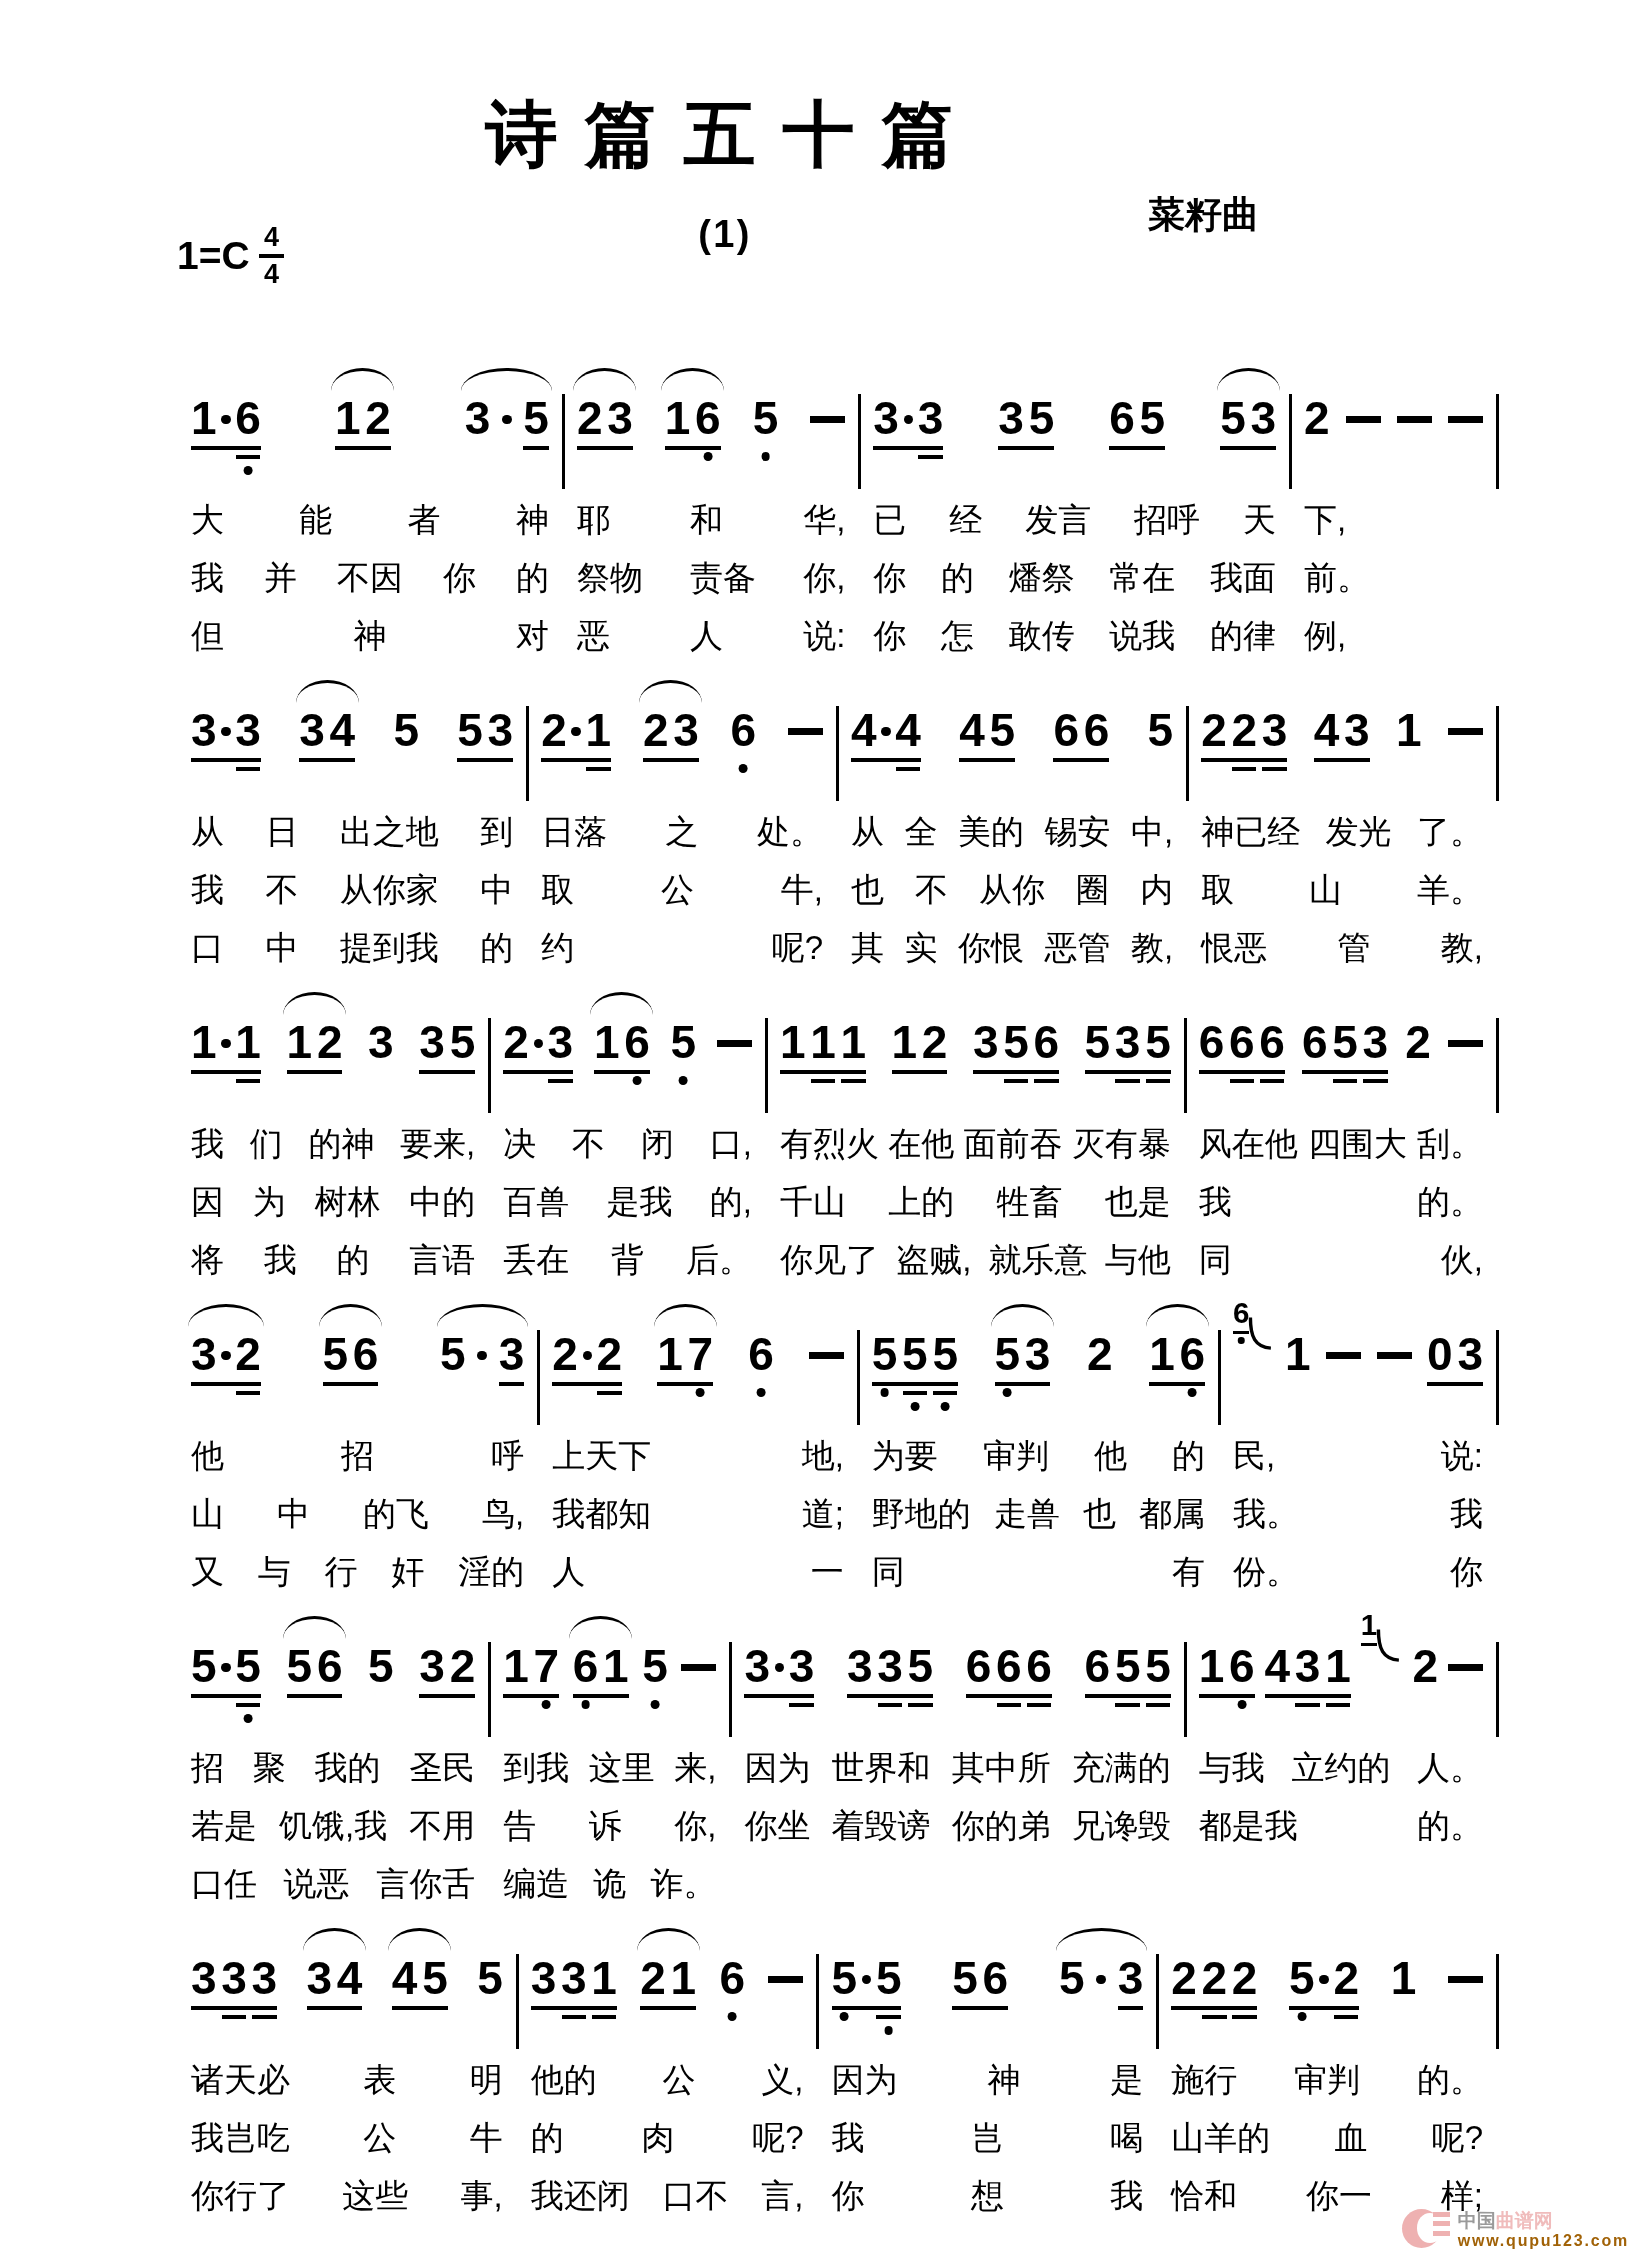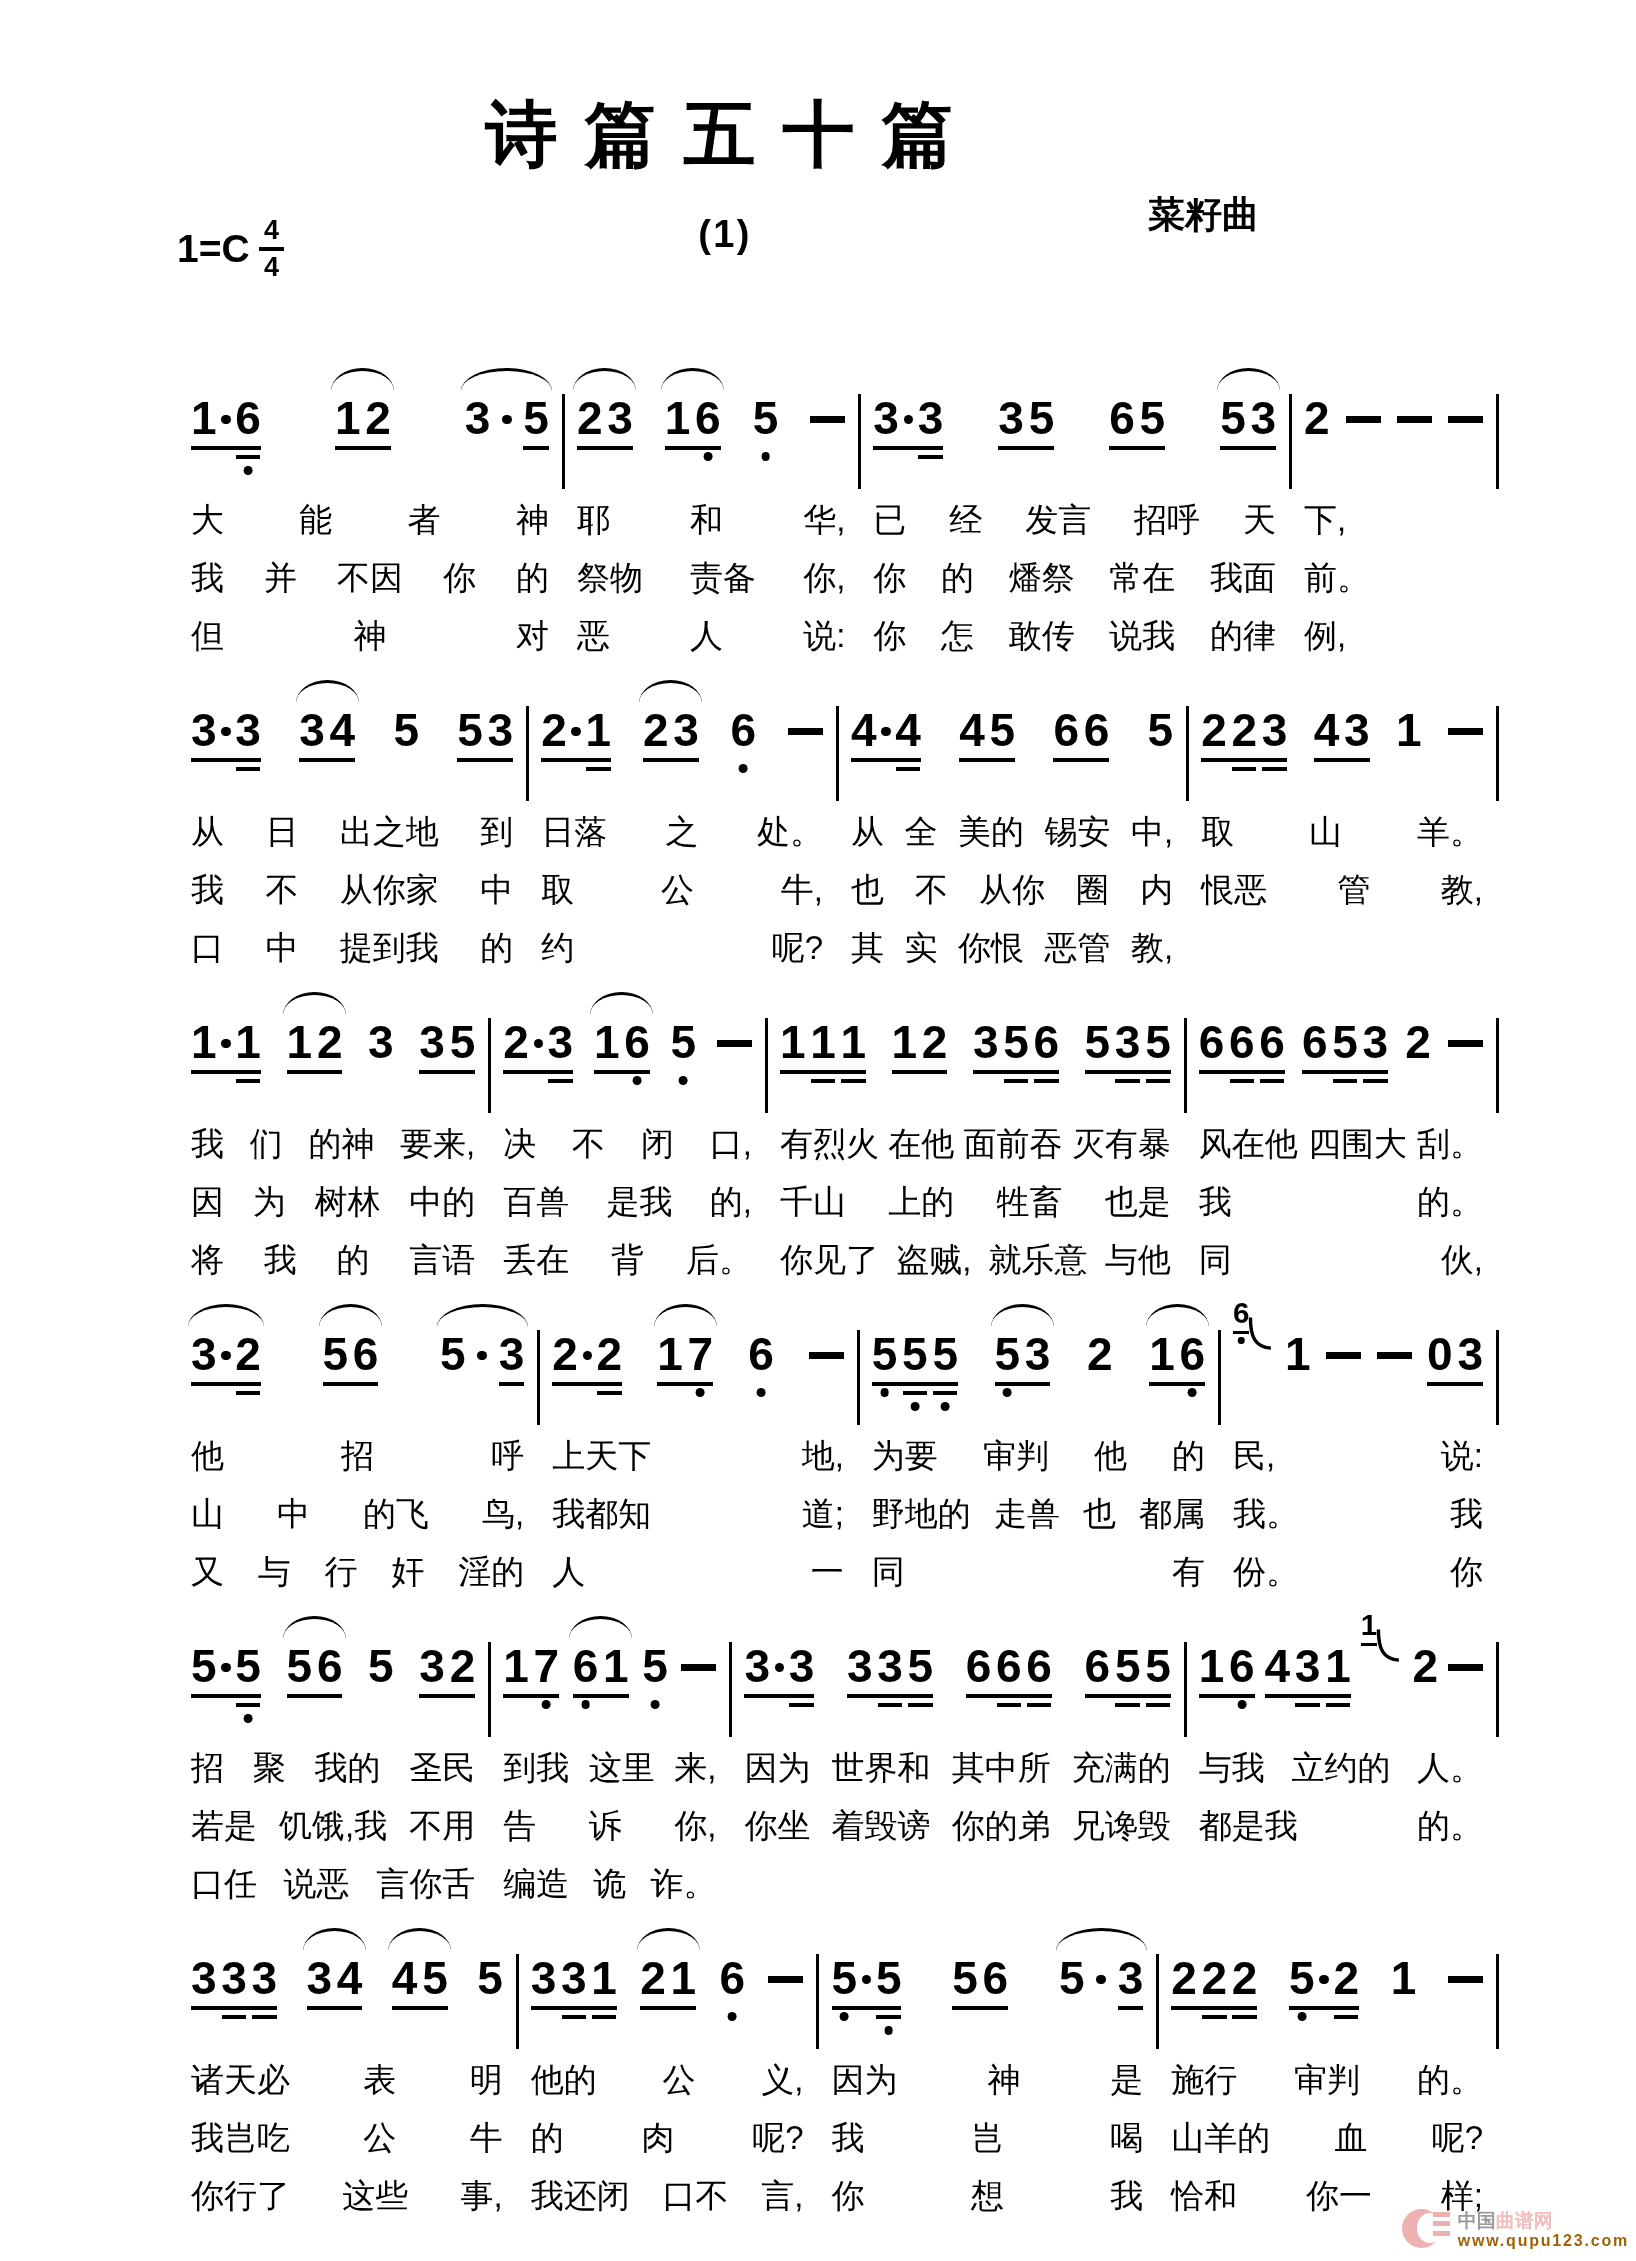--- a/index.html
+++ b/index.html
@@ -5,21 +5,21 @@
   html,body{margin:0;padding:0;background:#fff;}
   body{width:1636px;height:2261px;position:relative;color:#000;
        font-family:"Liberation Sans","DejaVu Sans",sans-serif;overflow:hidden;}
 
   .title{position:absolute;top:87px;left:0;width:1450px;text-align:center;
          font-family:"DejaVu Serif","Liberation Serif",serif;
          font-size:72px;font-weight:700;letter-spacing:27px;margin-left:8px;}
   .subtitle{position:absolute;top:213px;left:0;width:1450px;text-align:center;
             font-size:38px;font-weight:600;letter-spacing:2.4px;}
   .composer{position:absolute;top:190px;right:377px;font-size:37px;font-weight:600;}
-  .keysig{position:absolute;top:217px;left:177px;display:flex;align-items:center;
+  .keysig{position:absolute;top:224px;left:177px;display:flex;align-items:center;
           gap:9.4px;font-size:39px;font-weight:700;}
   .frac{display:flex;flex-direction:column;align-items:center;line-height:1;}
   .frac .fn,.frac .fd{font-size:27px;font-weight:700;}
   .frac .fr{width:25px;height:4.1px;background:#000;margin:2.9px 0;}
 
   .score{position:absolute;left:177px;top:360px;width:1320px;}
   .system{display:flex;align-items:flex-start;margin-bottom:7px;}
   .measure{position:relative;flex:1 1 0;padding:0 14px;box-sizing:border-box;}
   .bl{position:absolute;right:-1.8px;top:34px;width:2.9px;height:95px;background:#000;}
 
@@ -378,20 +378,25 @@
             <span class="note"><span class="digit">3</span></span>
           </span>
           <span class="g loose">
             <span class="note"><span class="digit">1</span></span>
           </span>
           <span class="g loose">
             <span class="dash"></span>
           </span>
         </div>
         <div class="lyr">
+          <span>神已经</span>
+          <span>发光</span>
+          <span>了。</span>
+        </div>
+        <div class="lyr">
           <span>取</span>
           <span>山</span>
           <span>羊。</span>
         </div>
         <div class="lyr">
           <span>恨恶</span>
           <span>管</span>
           <span>教,</span>
         </div>
         <i class="bl"></i>

